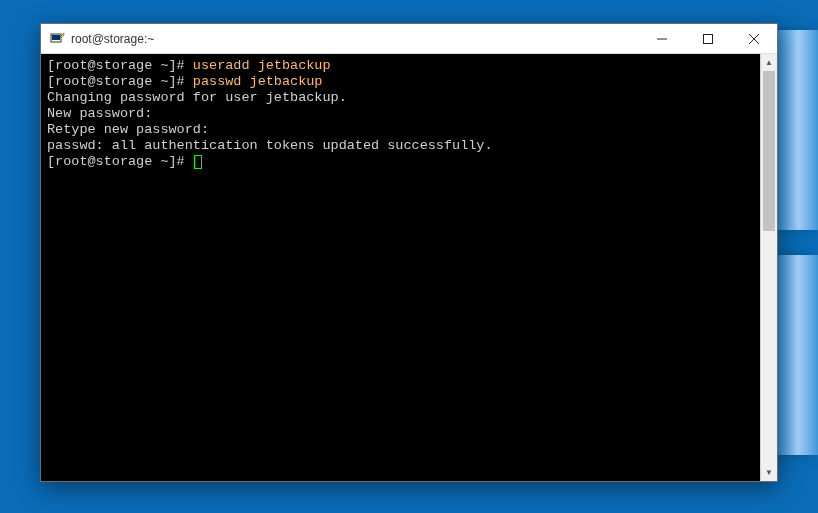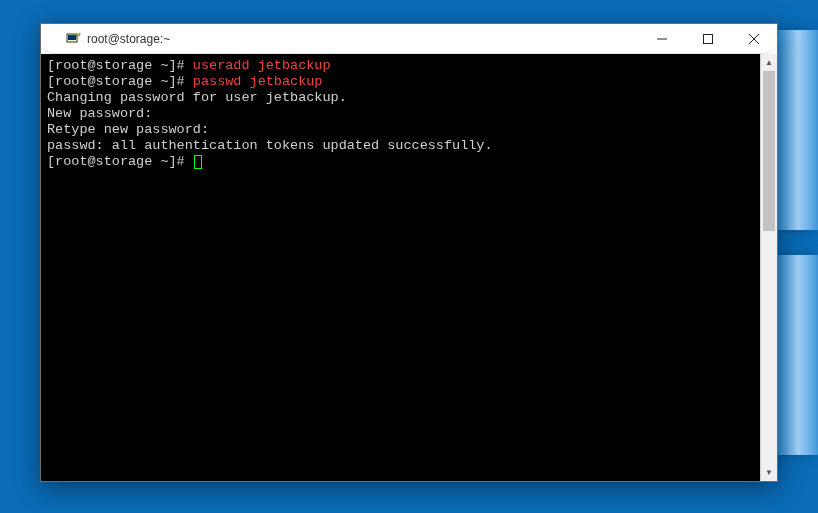--- a/index.html
+++ b/index.html
@@ -35,24 +35,23 @@
       border: 1px solid #6d6d6d;
       box-shadow: 0 6px 24px rgba(0,0,0,0.45);
       display: flex;
       flex-direction: column;
     }
     .titlebar {
       height: 30px;
       background: #ffffff;
       display: flex;
       align-items: center;
-      padding-left: 24px;
+      padding-left: 8px;
       border-bottom: 1px solid #e0e0e0;
       flex: 0 0 auto;
-      border-radius: 14px;
     }
     .titlebar-icon {
       width: 16px;
       height: 16px;
       margin-right: 6px;
       display: flex;
       align-items: center;
       justify-content: center;
     }
     .titlebar-title {
@@ -119,21 +118,21 @@
     .scroll-thumb {
       position: absolute;
       left: 2px;
       right: 2px;
       top: 0;
       height: 160px;
       background: #c2c2c2;
       border-radius: 0;
     }
     .t-line { display: block; }
-    .green { color: #ef4444; }
+    .green { color: #fdba74; }
     .cursor-block {
       display: inline-block;
       width: 8px;
       height: 14px;
       border: 1px solid #00ff00;
       vertical-align: text-bottom;
       margin-left: 1px;
     }
   </style>
 </head>

